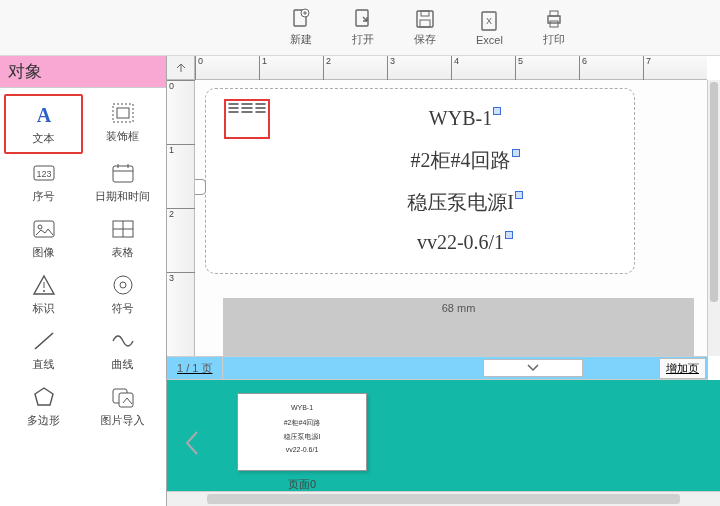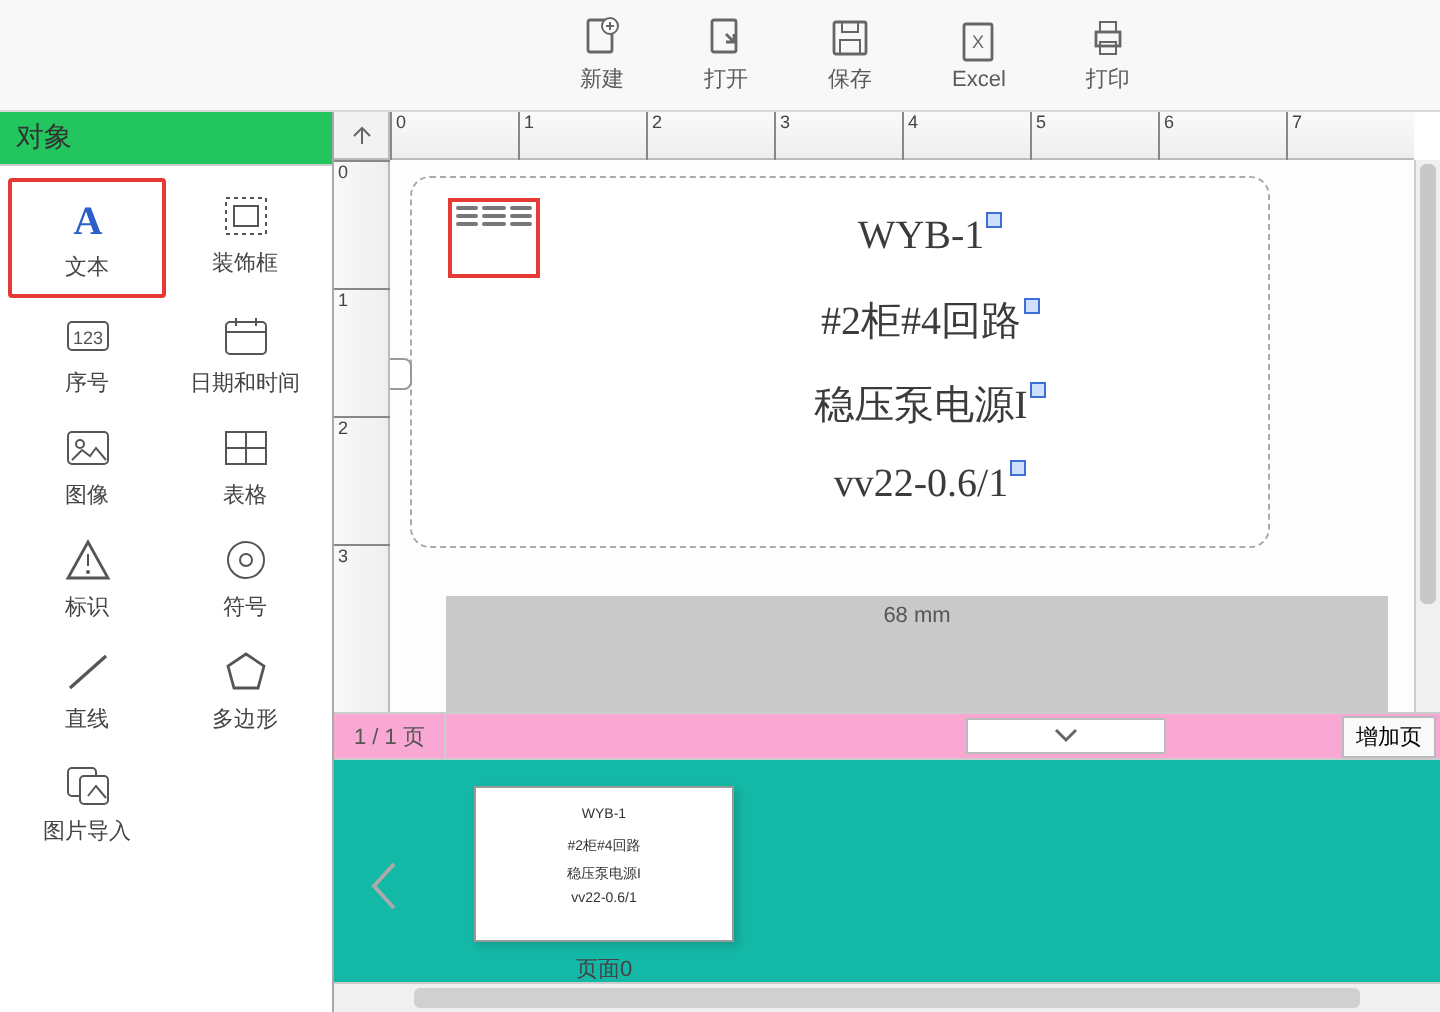--- a/index.html
+++ b/index.html
@@ -4,21 +4,21 @@
 <style>
 * { box-sizing: border-box; margin: 0; padding: 0; }
 body { font-family: "Microsoft YaHei", SimSun, sans-serif; font-size: 12px; background: #fff; width: 720px; height: 506px; overflow: hidden; position: relative; }
 .toolbar { height: 56px; background: #f8f8f8; border-bottom: 1px solid #d9d9d9; display: flex; align-items: center; padding-left: 290px; gap: 40px; }
 .toolbar-btn { display: flex; flex-direction: column; align-items: center; cursor: pointer; color: #5a5a5a; }
 .toolbar-btn .ticon { width: 22px; height: 22px; display: flex; align-items: center; justify-content: center; }
 .toolbar-btn .tlabel { font-size: 11px; margin-top: 2px; }
 
 .main { display: flex; height: 450px; }
 .sidebar { width: 167px; border-right: 1px solid #a9a9a9; display: flex; flex-direction: column; }
-.sidebar-title { background: #22c55e; border-bottom: 1px solid #ccc; padding: 4px 8px; font-size: 14px; color: #333; }
+.sidebar-title { background: #f9a8d4; border-bottom: 1px solid #ccc; padding: 4px 8px; font-size: 17px; color: #333; }
 .obj-grid { display: grid; grid-template-columns: 1fr 1fr; padding: 6px 4px; gap: 0; }
 .obj-cell { display: flex; flex-direction: column; align-items: center; padding: 6px 4px; cursor: pointer; }
 .obj-cell.sel { border: 2px solid #e53935; border-radius: 2px; }
 .obj-cell .oicon { width: 28px; height: 26px; display: flex; align-items: center; justify-content: center; }
 .obj-cell .olabel { font-size: 11px; color: #444; margin-top: 3px; }
 
 .canvas-area { flex: 1; position: relative; background: #fff; display: flex; flex-direction: column; }
 .ruler-corner { position: absolute; left: 0; top: 0; width: 28px; height: 24px; background: #f2f2f2; border-right: 1px solid #bbb; border-bottom: 1px solid #bbb; display:flex; align-items:center; justify-content:center; }
 .ruler-h { position: absolute; left: 28px; top: 0; right: 13px; height: 24px; background: linear-gradient(#fafafa,#eee); border-bottom: 1px solid #bbb; }
 .ruler-h .tick { position: absolute; top: 0; height: 24px; border-left: 1px solid #888; font-size: 9px; color: #444; padding-left: 2px; }
@@ -37,21 +37,21 @@
 .t2 { top: 58px; }
 .t3 { top: 100px; }
 .t4 { top: 142px; }
 
 .gray-strip { position:absolute; left:28px; top:218px; right:13px; height:82px; background:#c9c9c9; }
 .dim-label { position:absolute; top:4px; left:50%; transform:translateX(-50%); font-size:11px; color:#555; }
 
 .vscroll { position:absolute; right:0; top:24px; width:13px; height:276px; background:#f0f0f0; border-left:1px solid #ccc; }
 .vthumb { position:absolute; left:2px; right:2px; top:2px; height:220px; background:#c8c8c8; border-radius:3px; }
 
-.page-bar { position:absolute; left:0; right:0; top:300px; height:24px; background:#f9a8d4; border-top:1px solid #ccc; border-bottom:1px solid #ccc; display:flex; align-items:center; }
+.page-bar { position:absolute; left:0; right:12px; top:300px; height:24px; background:#7dd3fc; border-top:1px solid #ccc; border-bottom:1px solid #ccc; display:flex; align-items:center;text-decoration:underline; }
 .page-info { padding:0 10px; font-size:11px; color:#555; border-right:1px solid #ccc; height:100%; display:flex; align-items:center; }
 .page-drop { margin-left:260px; width:100px; height:18px; border:1px solid #bbb; background:#fff; display:flex; align-items:center; justify-content:center; }
 .add-page-btn { margin-left:auto; margin-right:2px; padding:2px 6px; border:1px solid #bbb; background:#f9f9f9; font-size:11px; }
 
 .thumb-area { position:absolute; left:0; right:0; top:324px; height:126px; background:#14b8a6; border-bottom:1px solid #ccc; display:flex; align-items:center; padding-left:10px; }
 .thumb-prev { width:30px; height:50px; display:flex; align-items:center; justify-content:center; color:#888; cursor:pointer; }
 .thumb-card { width:150px; display:flex; flex-direction:column; align-items:center; margin-left:20px; }
 .thumb-preview { width:130px; height:78px; border:1px solid #999; background:#fff; position:relative; box-shadow:2px 2px 4px rgba(0,0,0,0.15); }
 .thumb-preview .tp { position:absolute; left:0; right:0; text-align:center; font-size:7px; color:#333; }
 .thumb-label { font-size:11px; color:#444; margin-top:6px; }
@@ -194,20 +194,28 @@
           </span>
         <span class="olabel">符号</span>
       </div>
       <div class="obj-cell">
         <span class="oicon">
             <svg width="26" height="24">
               <line x1="4" y1="20" x2="22" y2="4" stroke="#555" stroke-width="1.6"></line>
             </svg>
           </span>
         <span class="olabel">直线</span>
+      </div>
+      <div class="obj-cell">
+        <span class="oicon">
+            <svg width="26" height="24">
+              <path d="M3 12q5-10 10 0t10 0" fill="none" stroke="#555" stroke-width="1.4"></path>
+            </svg>
+          </span>
+        <span class="olabel">曲线</span>
       </div>
       <div class="obj-cell">
         <span class="oicon">
             <svg width="26" height="24">
               <polygon points="13,3 22,9 19,20 7,20 4,9" fill="none" stroke="#555" stroke-width="1.4"></polygon>
             </svg>
           </span>
         <span class="olabel">多边形</span>
       </div>
       <div class="obj-cell">

